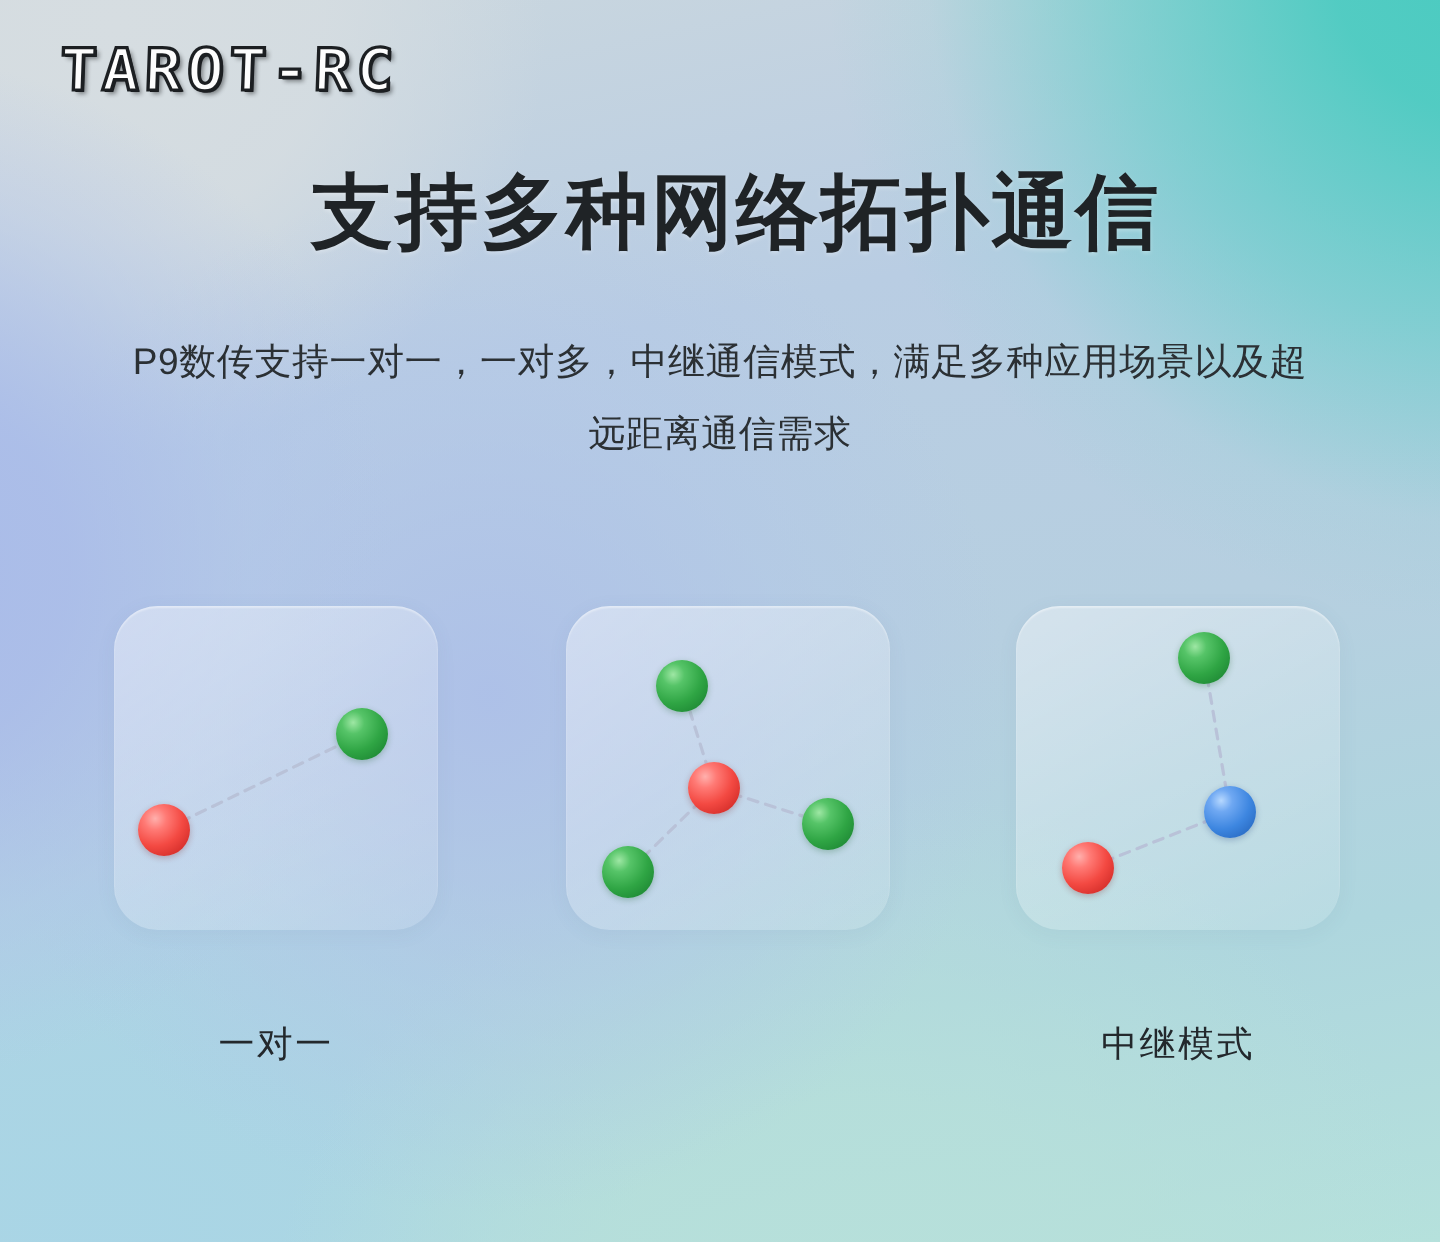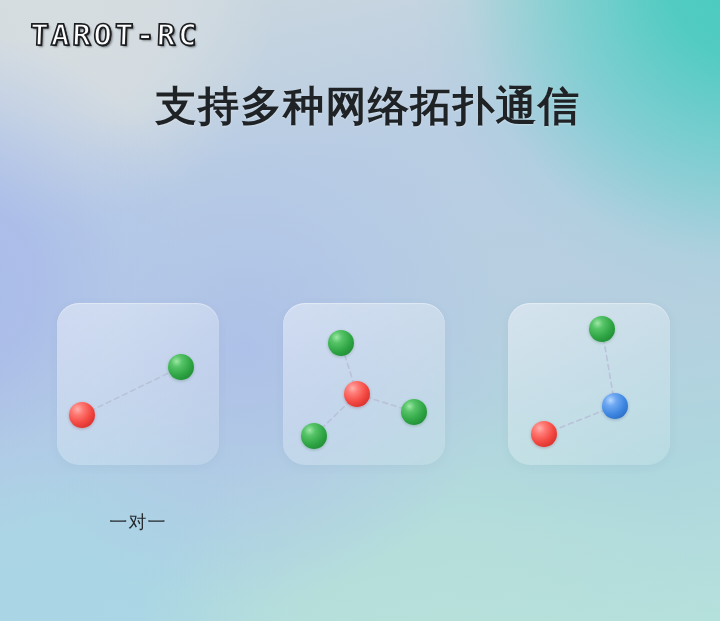--- a/index.html
+++ b/index.html
@@ -134,20 +134,21 @@
 </style>
 </head>
 <body>
 
 <div id="page">
 
   <div id="logo">TAROT-RC</div>
 
   <h1 id="headline">支持多种网络拓扑通信</h1>
 
+  <p id="subtitle">P9数传支持一对一，一对多，中继通信模式，满足多种应用场景以及超远距离通信需求</p>
 
   <div id="cards">
 
     <div class="card-wrap c0">
       <div class="card">
           <svg width="162" height="162">
             <line x1="25" y1="112" x2="124" y2="64" stroke="#b9c2d8" stroke-width="1.6" stroke-dasharray="5 4" stroke-linecap="round"></line>
           </svg>
           <div class="node red" style="left: 25px; top: 112px;"></div>
           <div class="node green" style="left: 124px; top: 64px;"></div>
@@ -172,16 +173,17 @@
     <div class="card-wrap c2">
       <div class="card">
           <svg width="162" height="162">
             <line x1="94" y1="26" x2="107" y2="103" stroke="#b9c2d8" stroke-width="1.6" stroke-dasharray="5 4" stroke-linecap="round"></line>
             <line x1="107" y1="103" x2="36" y2="131" stroke="#b9c2d8" stroke-width="1.6" stroke-dasharray="5 4" stroke-linecap="round"></line>
           </svg>
           <div class="node green" style="left: 94px; top: 26px;"></div>
           <div class="node blue" style="left: 107px; top: 103px;"></div>
           <div class="node red" style="left: 36px; top: 131px;"></div>
         </div>
+      <div class="card-label">中继模式</div>
     </div>
 
   </div>
 </div>
 
 </body></html>

